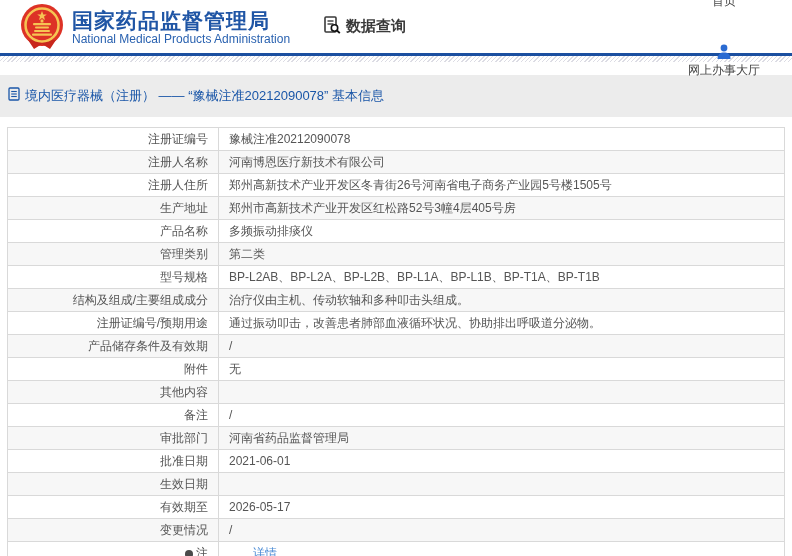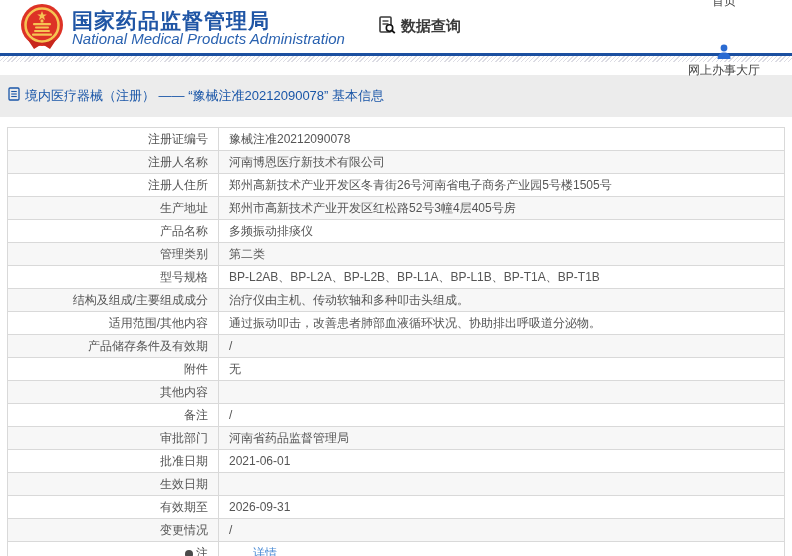--- a/index.html
+++ b/index.html
@@ -4,21 +4,21 @@
 <style>
   * { margin:0; padding:0; box-sizing:border-box; }
   html,body { width:792px; height:556px; background:#fff; overflow:hidden;
     font-family:"Liberation Sans","DejaVu Sans",sans-serif; }
 
   
   .header { height:53px; display:flex; align-items:center; padding:4px 10px 4px 20px; background:#fff; }
   .emblem { width:44px; height:46px; flex:0 0 auto; }
   .brand { margin-left:8px; }
   .brand-title { color:#1f55a5; font-size:21px; font-weight:bold; letter-spacing:1px; line-height:24px; }
-  .brand-sub { color:#2a62b0; font-size:15px; line-height:12px;font-style:italic; }
+  .brand-sub { color:#2a62b0; font-size:12px; line-height:12px; }
   .section-entry { display:flex; align-items:center; margin-left:32px; gap:4px; }
   .section-label { font-size:15px; font-weight:bold; color:#3a3a3a; }
   .header-spacer { flex:1; }
   .nav { display:flex; gap:34px; margin-right:22px;flex-direction:column; }
   .nav-item { display:flex; flex-direction:column; align-items:center; gap:3px; cursor:pointer; }
   .nav-item svg { display:block; }
   .nav-label { font-size:12px; color:#444; }
 
   .blue-rule { height:3px; background:#1b4fa0; }
   .hatch-strip { height:6px;
@@ -144,21 +144,21 @@
         </tr>
         <tr>
           <td class="label-cell">型号规格</td>
           <td class="value-cell">BP-L2AB、BP-L2A、BP-L2B、BP-L1A、BP-L1B、BP-T1A、BP-T1B</td>
         </tr>
         <tr>
           <td class="label-cell">结构及组成/主要组成成分</td>
           <td class="value-cell">治疗仪由主机、传动软轴和多种叩击头组成。</td>
         </tr>
         <tr>
-          <td class="label-cell">适用范围/其他内容</td>
+          <td class="label-cell">注册证编号/预期用途</td>
           <td class="value-cell">通过振动叩击，改善患者肺部血液循环状况、协助排出呼吸道分泌物。</td>
         </tr>
         <tr>
           <td class="label-cell">产品储存条件及有效期</td>
           <td class="value-cell">/</td>
         </tr>
         <tr>
           <td class="label-cell">附件</td>
           <td class="value-cell">无</td>
         </tr>
@@ -177,21 +177,21 @@
         <tr>
           <td class="label-cell">批准日期</td>
           <td class="value-cell">2021-06-01</td>
         </tr>
         <tr>
           <td class="label-cell">生效日期</td>
           <td class="value-cell"></td>
         </tr>
         <tr>
           <td class="label-cell">有效期至</td>
-          <td class="value-cell">2026-09-31</td>
+          <td class="value-cell">2026-05-17</td>
         </tr>
         <tr>
           <td class="label-cell">变更情况</td>
           <td class="value-cell">/</td>
         </tr>
         <tr>
           <td class="label-cell"><span class="bulb-icon"></span>注</td>
           <td class="value-cell"><a href="#" class="detail-link">详情</a></td>
         </tr>
       </tbody>

